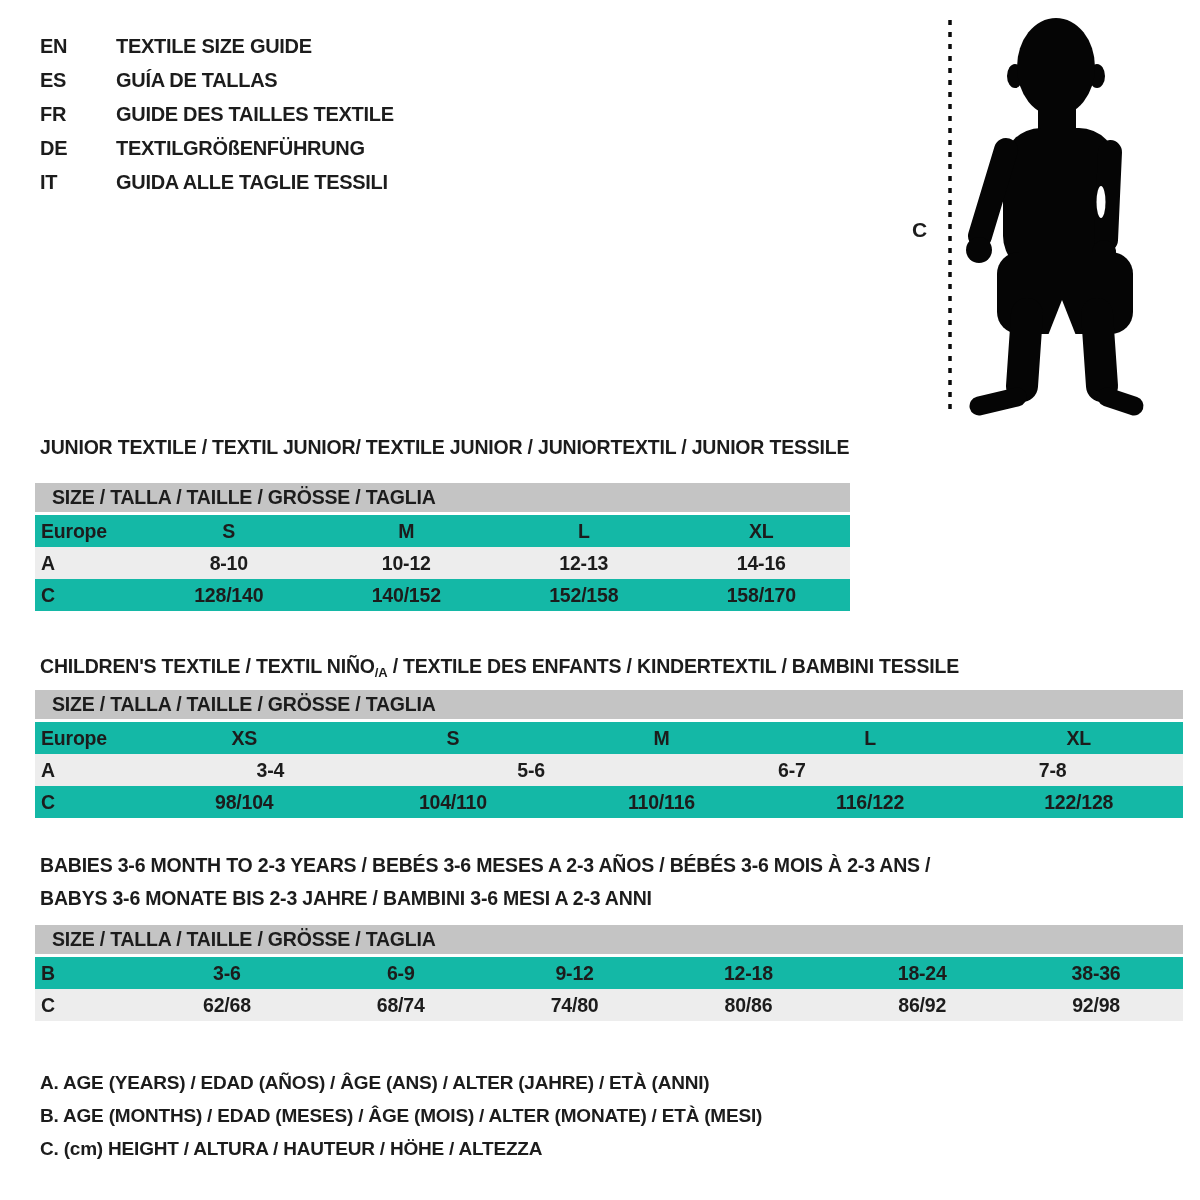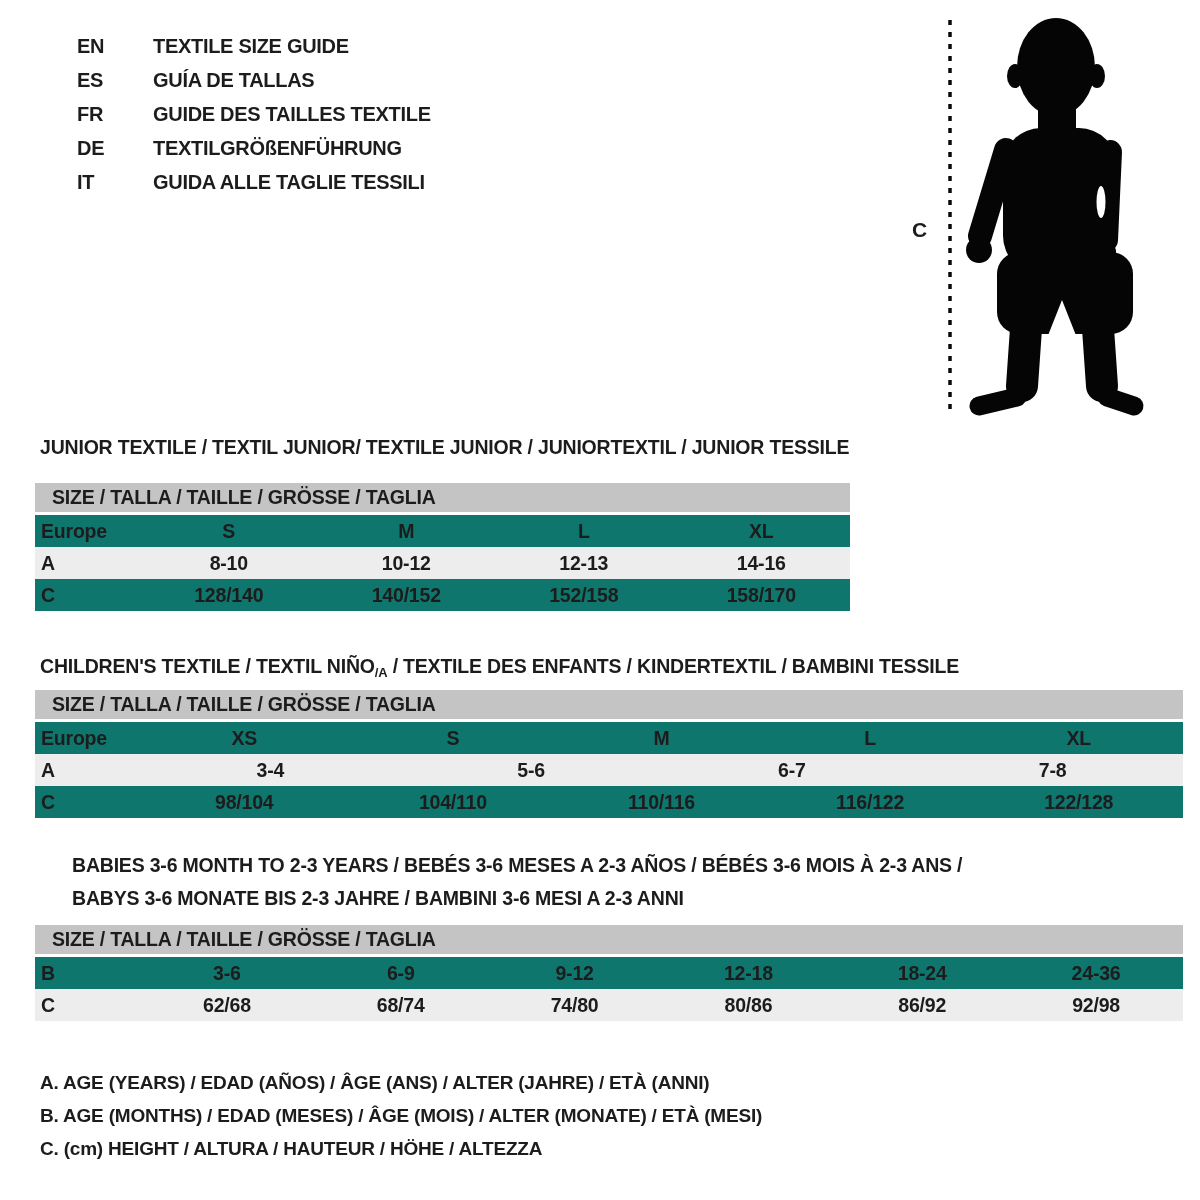--- a/index.html
+++ b/index.html
@@ -2,36 +2,36 @@
 <html style="--hdr: #c4c4c4; --alt: #ededed;"><head>
 <meta charset="utf-8">
 <style>
   html,body{margin:0;padding:0;background:#fff;}
   .page{
     position:relative;width:1200px;height:1200px;background:#ffffff;
     font-family:"Liberation Sans",sans-serif;color:#1c1c1c;overflow:hidden;
     -webkit-font-smoothing:antialiased;
   }
   
-  .lang{position:absolute;left:40px;top:29px;margin-left:37px;}
+  .lang{position:absolute;left:40px;top:29px;}
   .lang-row{display:flex;height:34px;align-items:center;font-size:20px;font-weight:bold;letter-spacing:-0.3px;white-space:nowrap;}
   .lang-code{width:76px;}
   
   .figure{position:absolute;left:905px;top:14px;width:250px;height:410px;}
   .figure svg{display:block;}
   .c-label{position:absolute;left:7px;top:204px;font-size:21px;font-weight:bold;}
   
   .sec-title{position:absolute;left:40px;font-size:19.5px;font-weight:bold;letter-spacing:-0.2px;white-space:nowrap;}
   .sec-title .sub{font-size:13px;vertical-align:-4px;letter-spacing:-0.2px;}
-  .babies-title{line-height:33px;margin-left:32px;}
+  .babies-title{line-height:33px;}
   
   .size-table{position:absolute;}
   .t-head{height:29px;line-height:29px;background:var(--hdr,#c4c4c4);padding-left:17px;
           font-size:19.5px;font-weight:bold;letter-spacing:-0.2px;margin-bottom:3px;}
-  .t-row{display:flex;height:32px;line-height:32px;font-size:19.5px;font-weight:bold;letter-spacing:-0.2px;background:#0f766e;}
+  .t-row{display:flex;height:32px;line-height:32px;font-size:19.5px;font-weight:bold;letter-spacing:-0.2px;background:#14b8a6;}
   .t-row.alt{background:var(--alt,#ededed);}
   .t-label{width:105px;padding-left:6px;box-sizing:border-box;}
   .t-cell{flex:1;text-align:center;}
   #junior-table{left:35px;top:483px;width:815px;}
   #children-table{left:35px;top:690px;width:1148px;}
   #babies-table{left:35px;top:925px;width:1148px;}
   #junior-title{top:436px;}
   #children-title{top:643px;margin-top:12px;}
   #babies-title{top:849px;}
   
@@ -163,21 +163,21 @@
   </div>
   <div class="size-table" id="babies-table">
       <div class="t-head">SIZE / TALLA / TAILLE / GRÖSSE / TAGLIA</div>
       <div class="t-row">
         <div class="t-label">B</div>
         <div class="t-cell">3-6</div>
         <div class="t-cell">6-9</div>
         <div class="t-cell">9-12</div>
         <div class="t-cell">12-18</div>
         <div class="t-cell">18-24</div>
-        <div class="t-cell">24-36</div>
+        <div class="t-cell">38-36</div>
       </div>
       <div class="t-row alt">
         <div class="t-label">C</div>
         <div class="t-cell">62/68</div>
         <div class="t-cell">68/74</div>
         <div class="t-cell">74/80</div>
         <div class="t-cell">80/86</div>
         <div class="t-cell">86/92</div>
         <div class="t-cell">92/98</div>
       </div>

